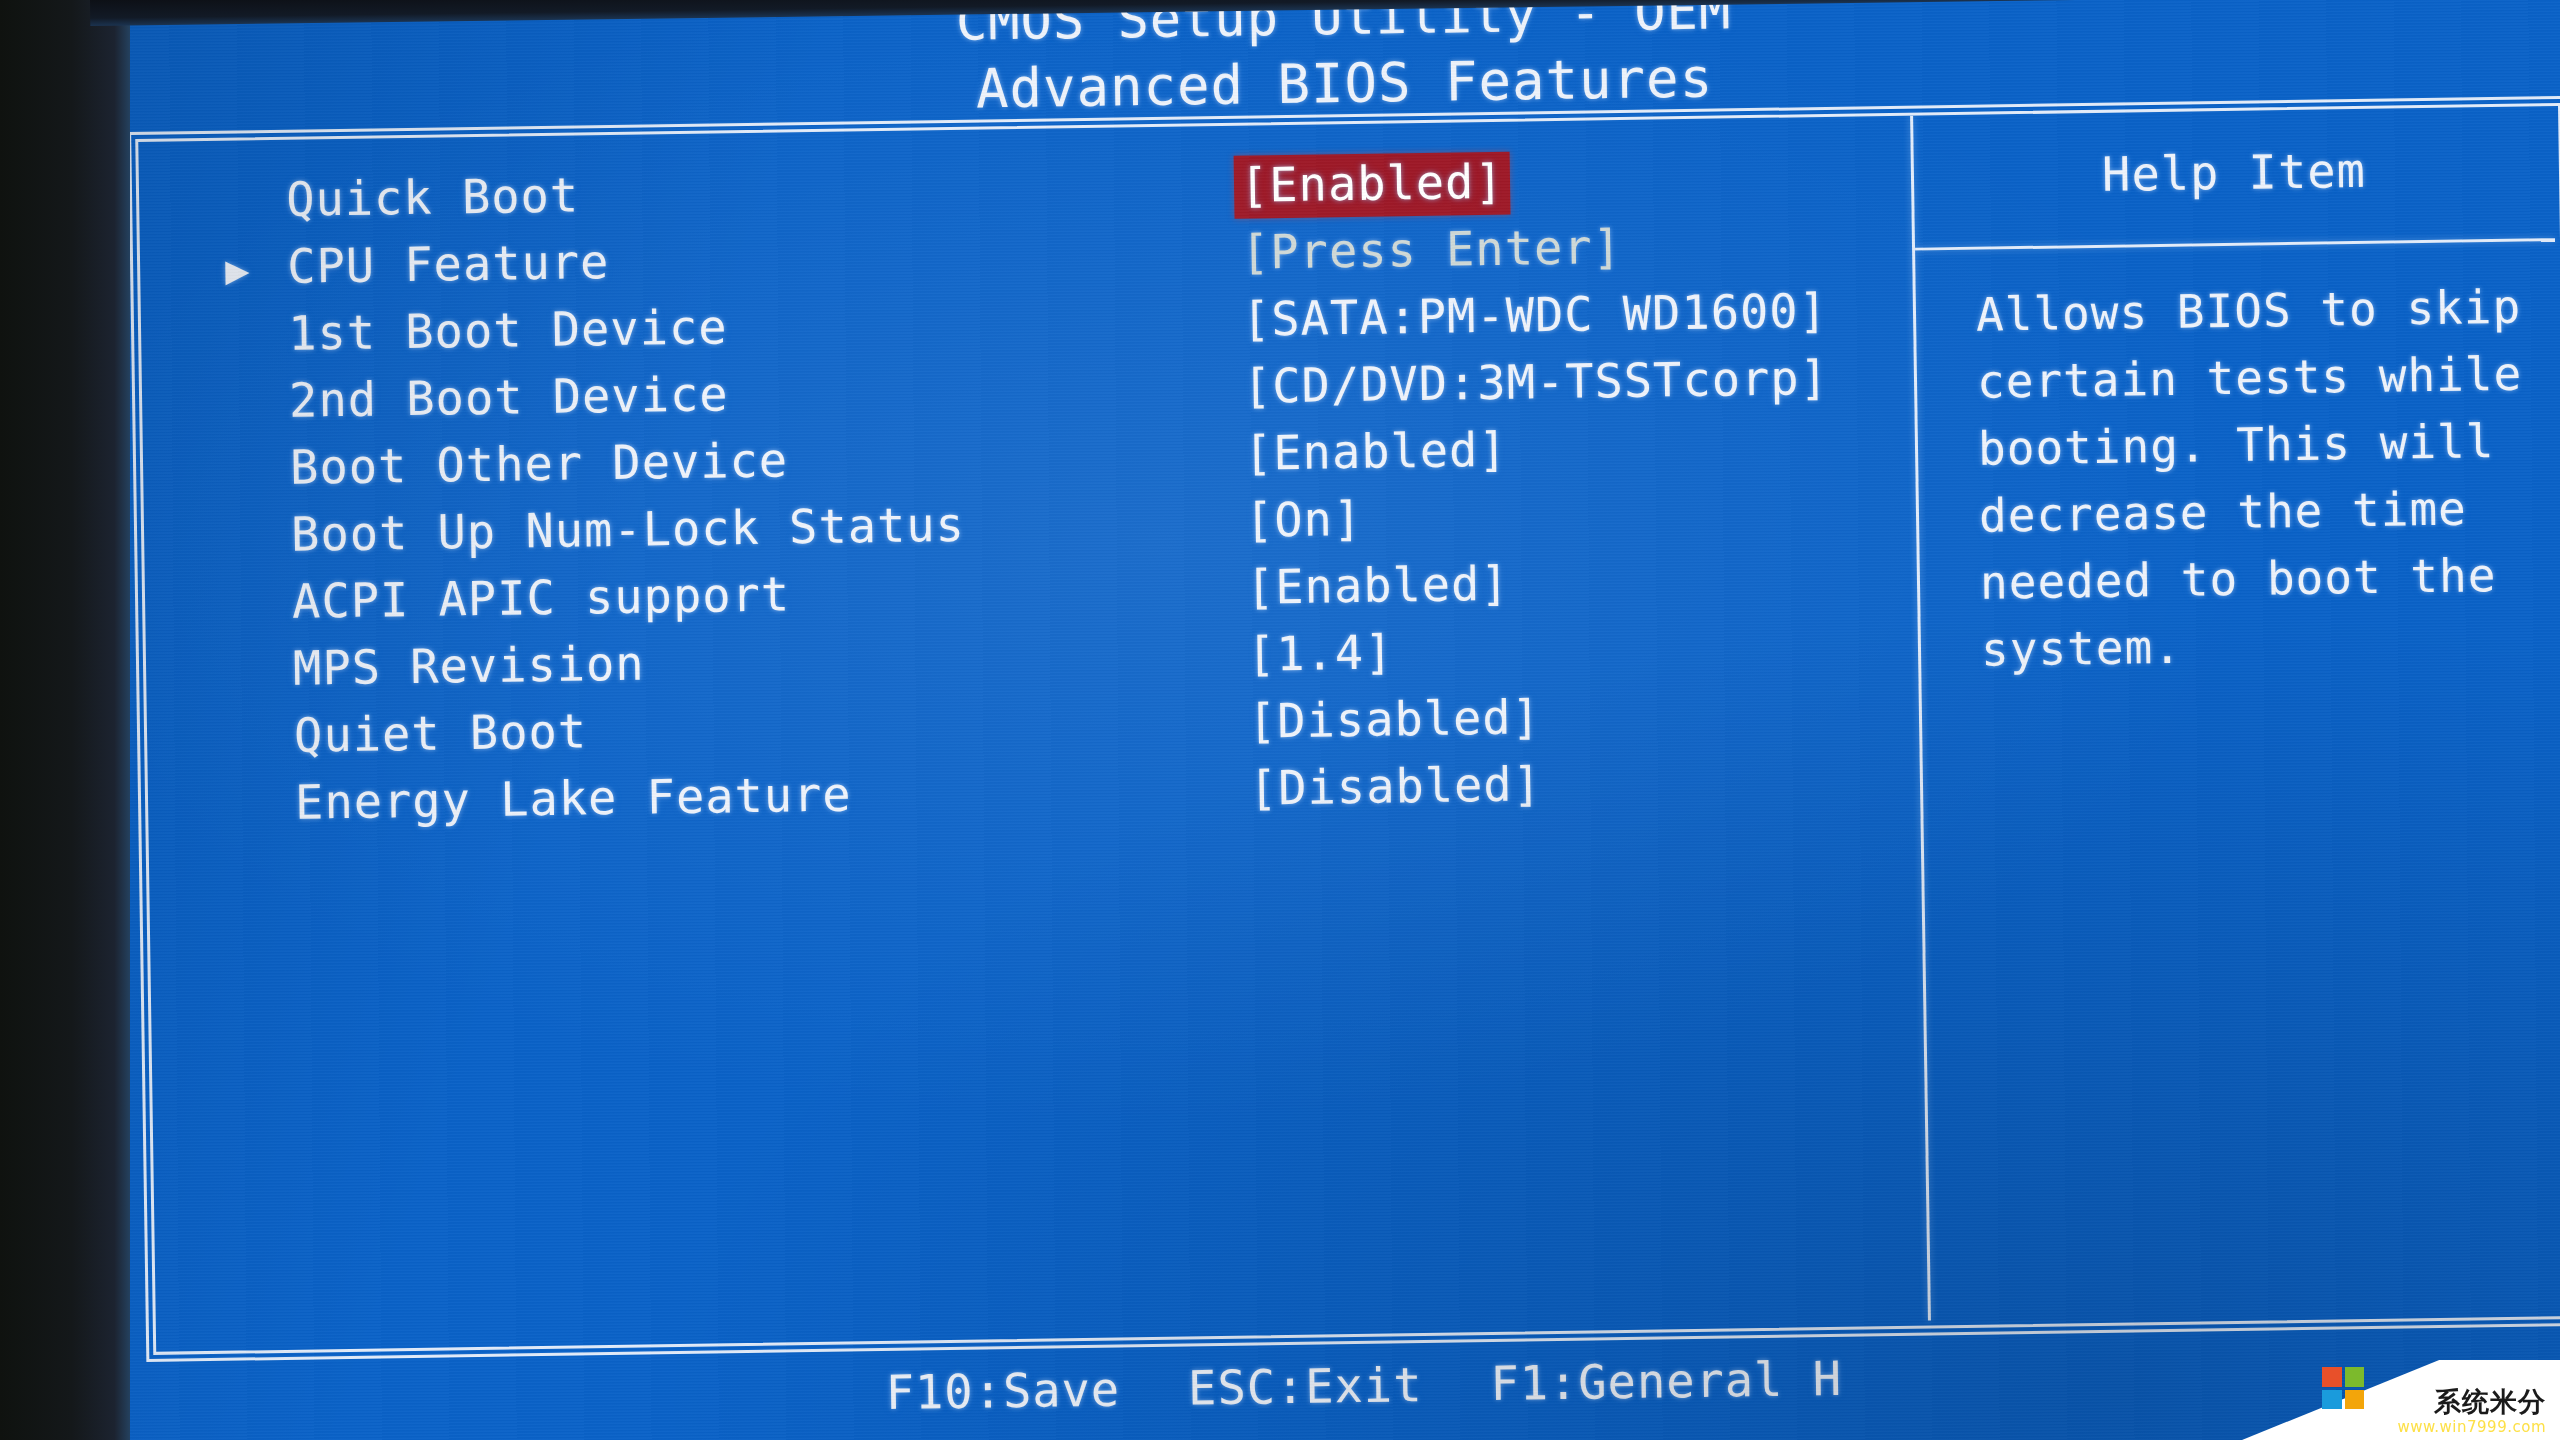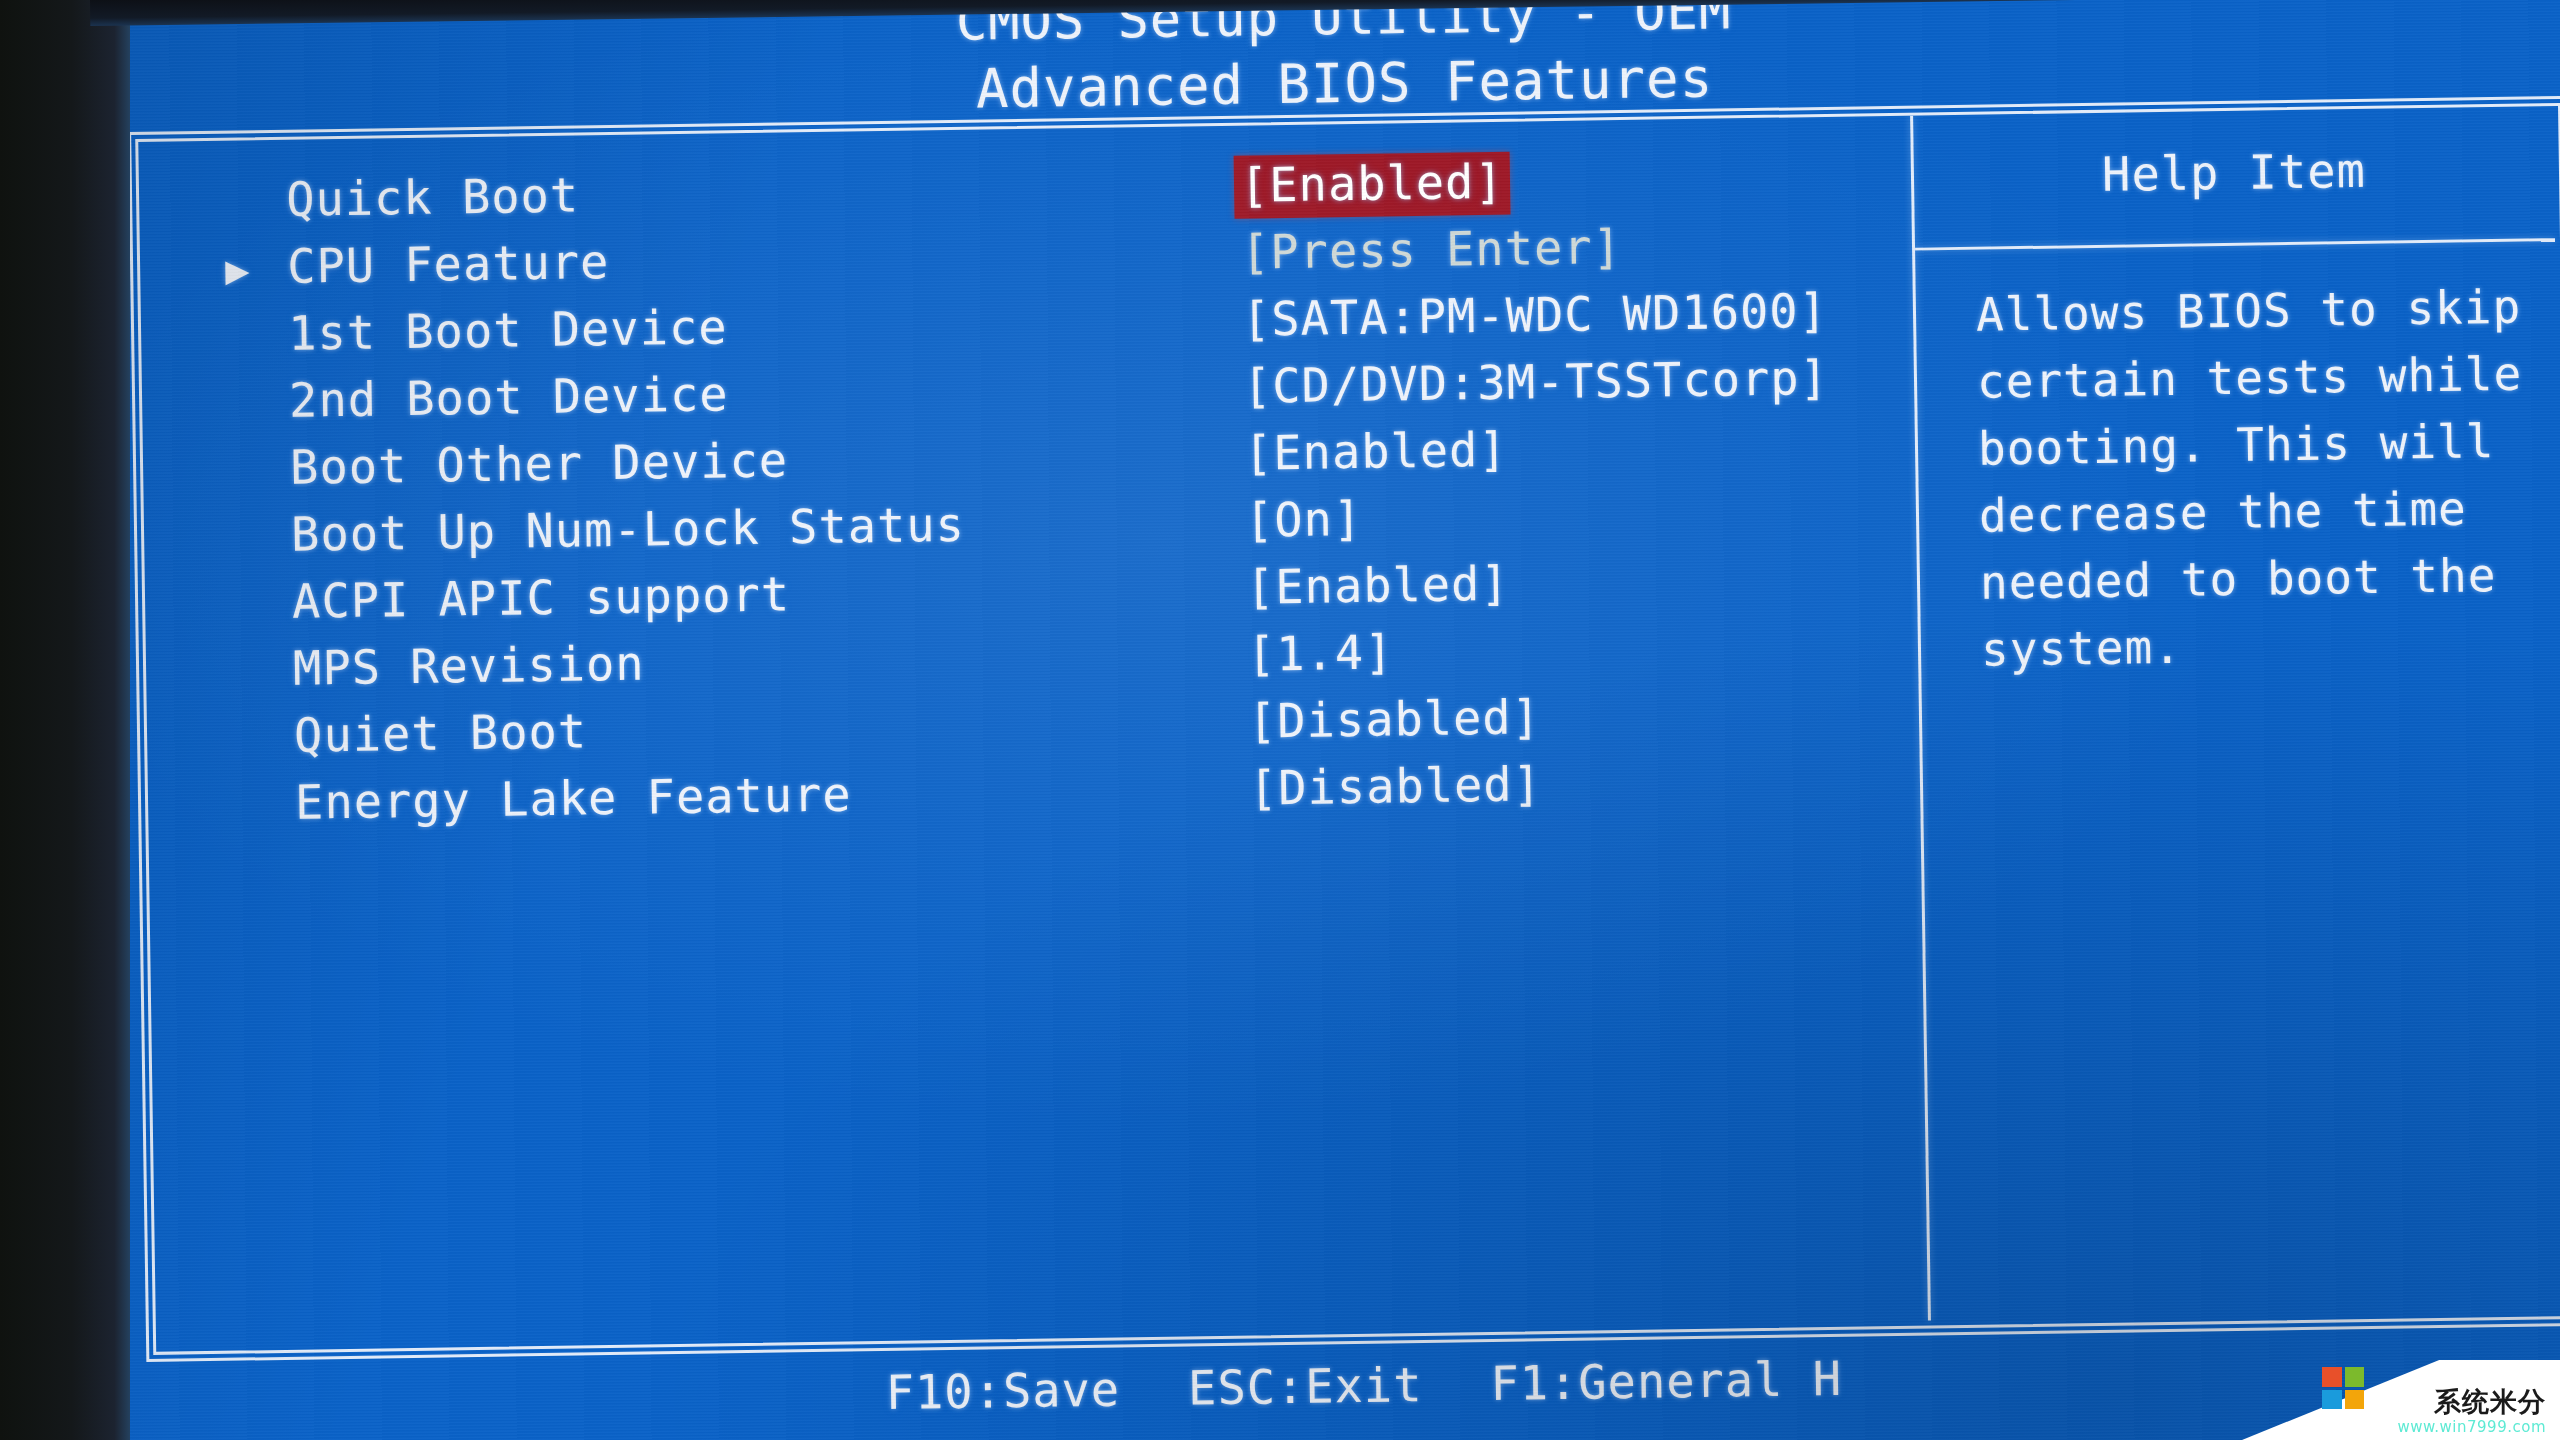--- a/index.html
+++ b/index.html
@@ -258,21 +258,21 @@
     color: #1a1a1a;
     letter-spacing: 1px;
     white-space: nowrap;
   }
   #wm-url {
     position: absolute;
     right: 14px;
     bottom: 4px;
     font-family: "DejaVu Sans", "Liberation Sans", sans-serif;
     font-size: 15px;
-    color: #5eead4;
+    color: #fde047;
     letter-spacing: 0.5px;
     white-space: nowrap;
   }
 </style>
 </head>
 <body>
 
 <div id="photo">
 
   <div id="screen">

